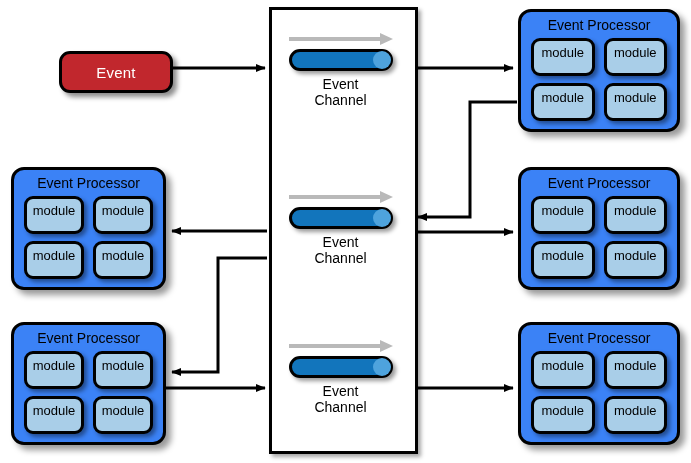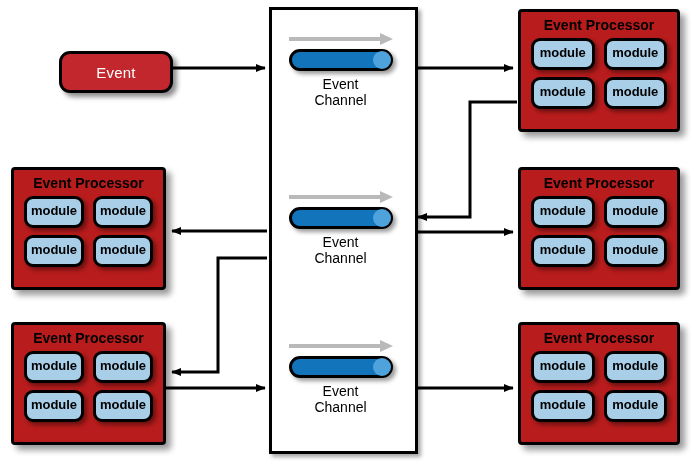--- a/index.html
+++ b/index.html
@@ -77,27 +77,26 @@
   .channel-label{
     margin-top:5px;
     font-size:14px;
     line-height:16px;
     color:#000;
   }
 
   
   .processor{
     position:absolute;
-    background:#b91c1c;
-    border:3px solid #000;
-    border-radius:4px;
+    background:#3b82f6;
+    border:3px solid #000;
+    border-radius:13px;
     box-shadow:5px 5px 6px rgba(0,0,0,.4);
     box-sizing:border-box;
     padding-top:5px;
-    font-weight:bold;
   }
   .processor-title{
     text-align:center;
     font-size:14px;
     color:#000;
     margin-bottom:5px;
   }
   .module-grid{
     display:grid;
     grid-template-columns:1fr 1fr;
@@ -106,21 +105,21 @@
   }
   .module{
     background:#a9cee8;
     border:3px solid #000;
     border-radius:9px;
     box-shadow:3px 3px 4px rgba(0,0,0,.42);
     font-size:13px;
     color:#000;
     text-align:center;
     line-height:24px;
-    height:32px;
+    height:38px;
     box-sizing:border-box;
   }
 </style>
 </head>
 <body>
 
 <div id="stage">
 
   <svg id="wires" viewBox="0 0 691 463" xmlns="http://www.w3.org/2000/svg">
     <defs>

